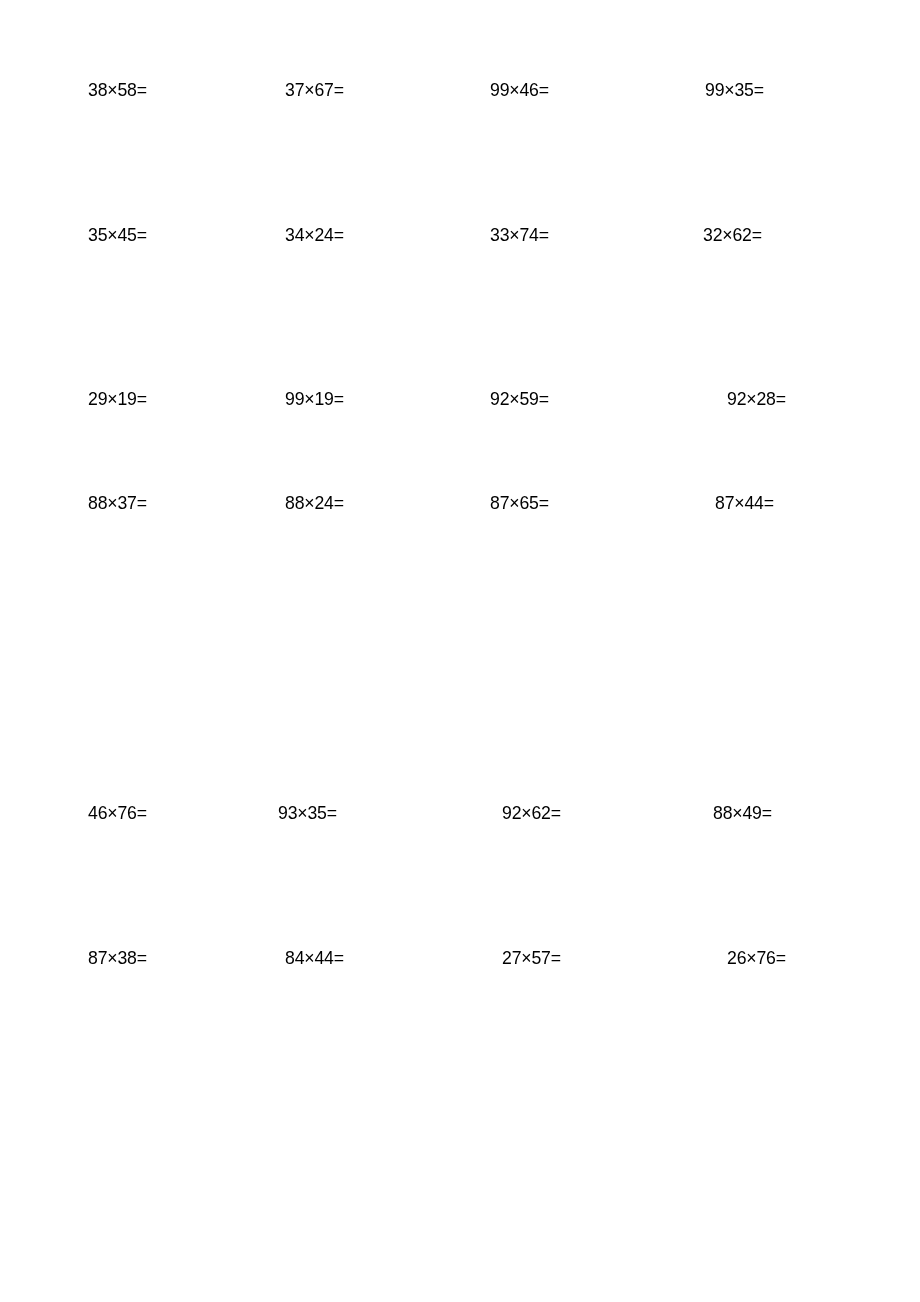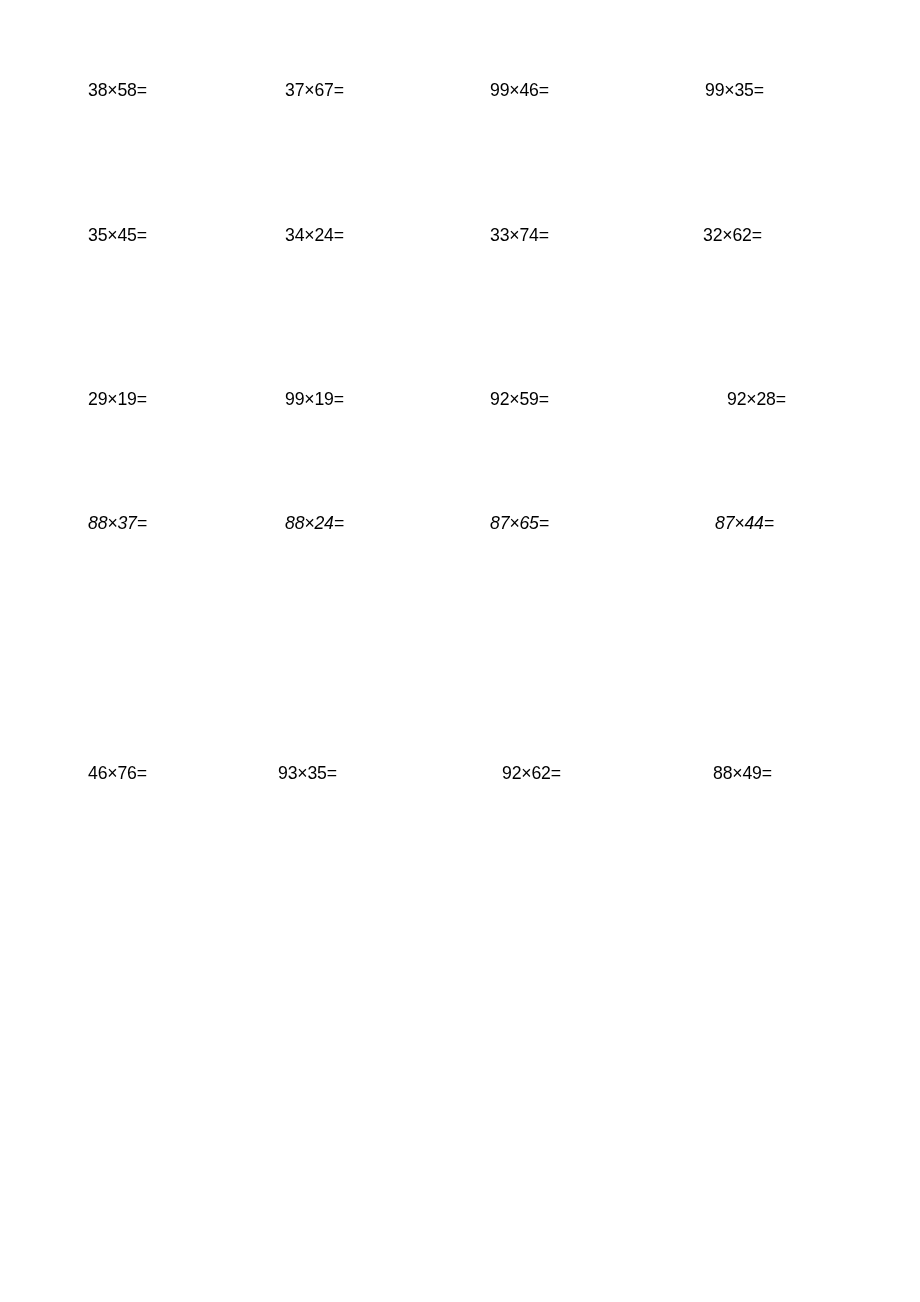--- a/index.html
+++ b/index.html
@@ -59,26 +59,32 @@
         <div class="problem-cell" style="left: 285px;">34×24=</div>
         <div class="problem-cell" style="left: 490px;">33×74=</div>
         <div class="problem-cell" style="left: 703px;">32×62=</div>
       </div>
       <div class="problem-row" style="top: 384px;">
         <div class="problem-cell" style="left: 88px;">29×19=</div>
         <div class="problem-cell" style="left: 285px;">99×19=</div>
         <div class="problem-cell" style="left: 490px;">92×59=</div>
         <div class="problem-cell" style="left: 727px;">92×28=</div>
       </div>
-      <div class="problem-row" style="top: 508px; font-style: italic;">
+      <div class="problem-row" style="top: 488px;">
         <div class="problem-cell" style="left: 88px;">88×37=</div>
         <div class="problem-cell" style="left: 285px;">88×24=</div>
         <div class="problem-cell" style="left: 490px;">87×65=</div>
         <div class="problem-cell" style="left: 715px;">87×44=</div>
       </div>
-      <div class="problem-row" style="top: 758px;">
+      <div class="problem-row" style="top: 798px;">
         <div class="problem-cell" style="left: 88px;">46×76=</div>
         <div class="problem-cell" style="left: 278px;">93×35=</div>
         <div class="problem-cell" style="left: 502px;">92×62=</div>
         <div class="problem-cell" style="left: 713px;">88×49=</div>
       </div>
+      <div class="problem-row" style="top: 943px;">
+        <div class="problem-cell" style="left: 88px;">87×38=</div>
+        <div class="problem-cell" style="left: 285px;">84×44=</div>
+        <div class="problem-cell" style="left: 502px;">27×57=</div>
+        <div class="problem-cell" style="left: 727px;">26×76=</div>
+      </div>
     </div>
 </div>
 
 </body></html>

